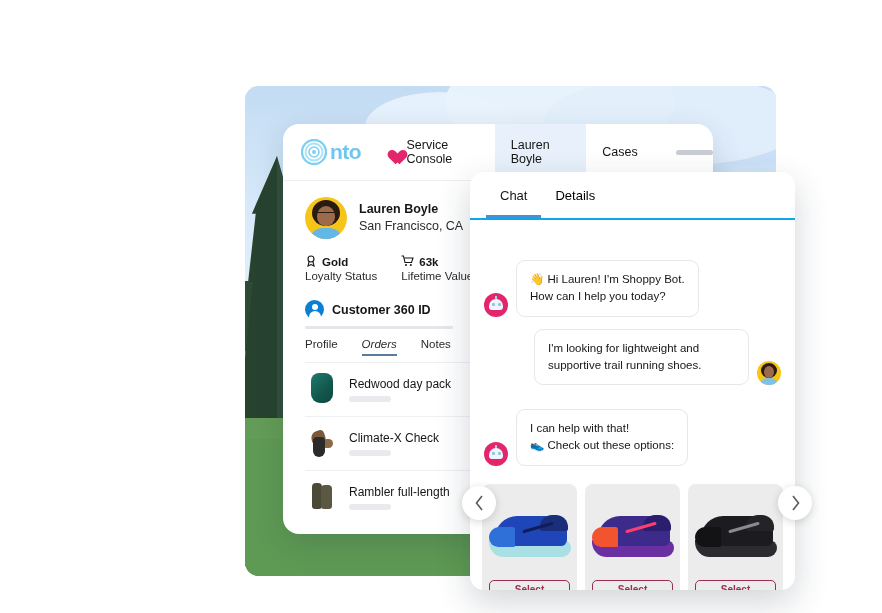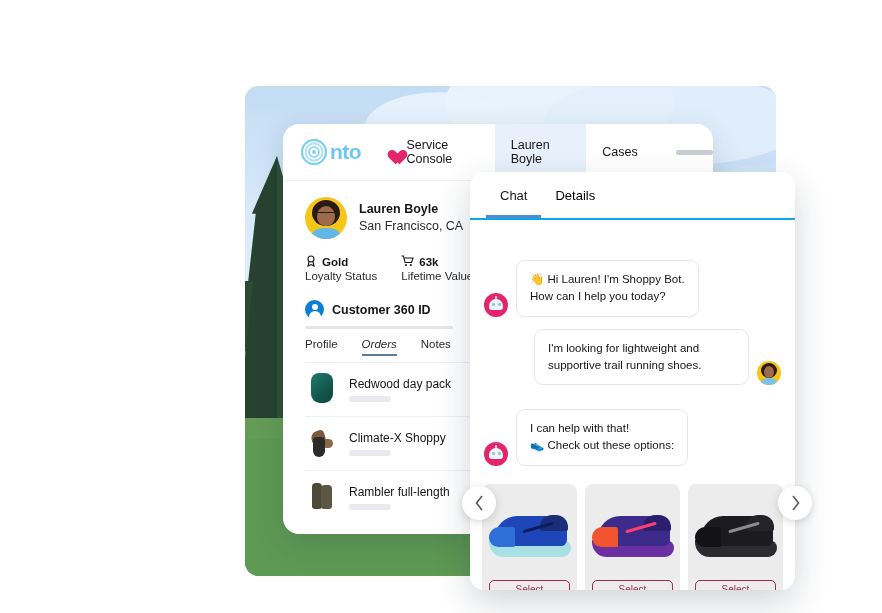--- a/index.html
+++ b/index.html
@@ -165,21 +165,21 @@
 
   
   .carousel { display:flex; gap:8px; padding:6px 12px 14px 12px; }
   .pcard { width:95px; background:#ececec; border-radius:8px; padding:8px 7px 9px;
            display:flex; flex-direction:column; align-items:center; }
   .pimg { height:78px; width:100%; display:flex; align-items:center; justify-content:center; }
   .select-btn {
     margin-top:10px; width:100%; height:20px; border:1px solid #9b2c52;
     border-radius:5px; background:transparent; color:#9b2c52;
     font-size:10px; font-family:"Liberation Sans", sans-serif;
-    display:flex; align-items:center; justify-content:center;
+    display:flex; align-items:center; justify-content:center;font-weight:bold;
   }
 
   .arrow {
     position:absolute; width:34px; height:34px; border-radius:50%;
     background:#fff; box-shadow:0 2px 8px rgba(0,0,0,.16);
     display:flex; align-items:center; justify-content:center;
     font-size:15px; color:#555;
   }
   .arrow.left { left:462px; top:486px; }
   .arrow.right { left:778px; top:486px; }
@@ -317,21 +317,21 @@
         </div>
         <div class="prod-item">
           <div class="prod-thumb">
             <div class="t-glove">
                 <div class="g2"></div>
                 <div class="g3"></div>
                 <div class="g1"></div>
               </div>
           </div>
           <div>
-            <div class="prod-name">Climate-X Shoppy</div>
+            <div class="prod-name">Climate-X Check</div>
             <div class="prod-skel"></div>
           </div>
         </div>
         <div class="prod-item">
           <div class="prod-thumb">
             <div class="t-boot">
                 <div class="b1"></div>
                 <div class="b2"></div>
               </div>
           </div>

